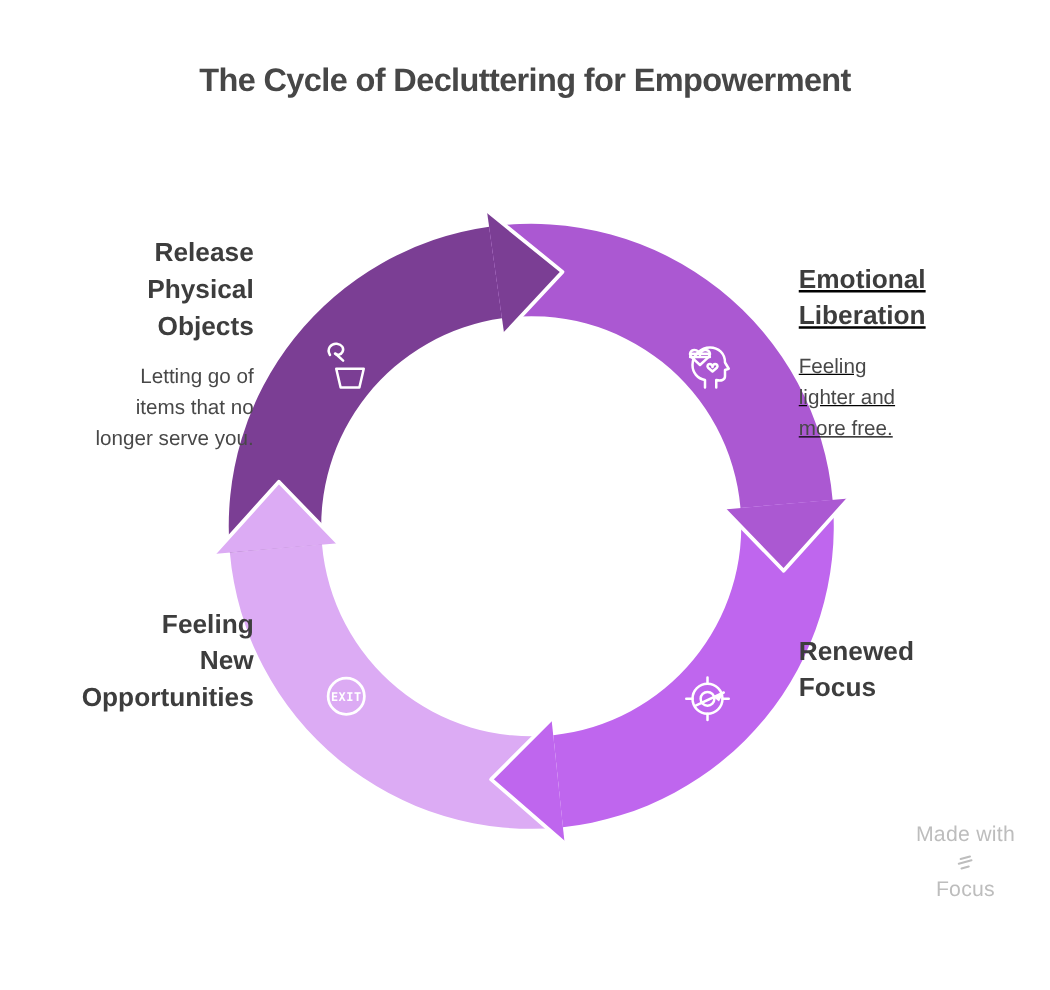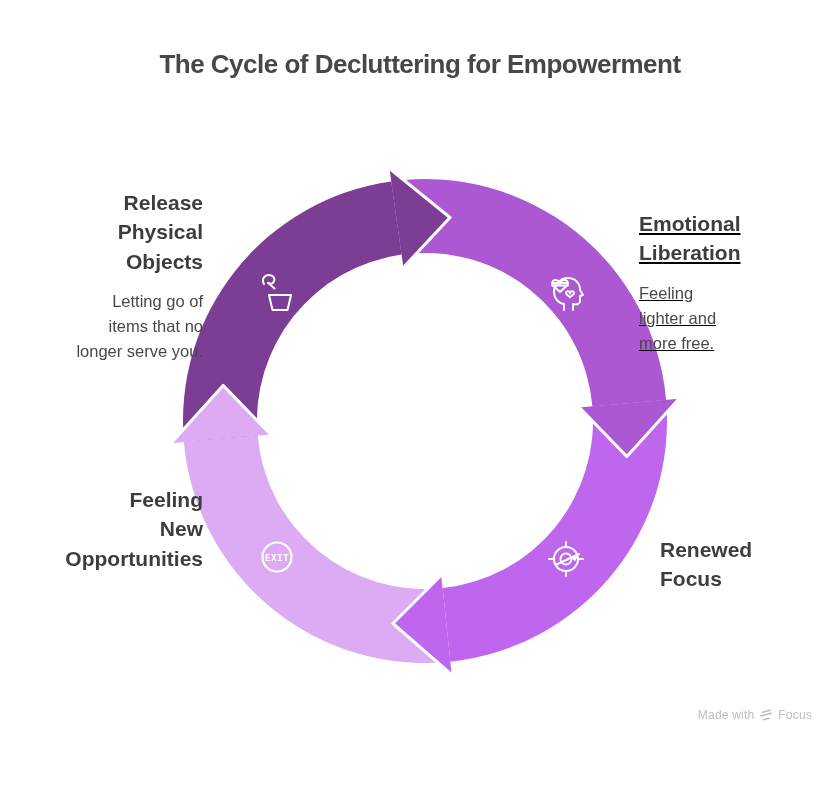--- a/index.html
+++ b/index.html
@@ -15,26 +15,26 @@
   .step-text { position:absolute; }
   .step-heading {
     font-size:21px; font-weight:700; color:#3d3d3d; line-height:1.4;
     margin:0 0 13px 0; white-space:pre-line;
   }
   .step-desc {
     font-size:16.5px; color:#484848; line-height:1.52; white-space:pre-line;
   }
   .block-tl { top:188px; right:637px; text-align:right; }
   .block-tr { top:209px; left:639px; text-align:left;text-decoration:underline; }
-  .block-br { top:507px; left:660px; text-align:left;margin-top:28px; }
+  .block-br { top:507px; left:639px; text-align:left; }
   .block-bl { top:485px; right:637px; text-align:right; }
   .watermark {
     position:absolute; right:28px; bottom:22px;
     display:flex; align-items:center; gap:5px;
-    color:#bdbdbd; font-size:12px; letter-spacing:0.2px;
+    color:#bdbdbd; font-size:17px; letter-spacing:0.2px;flex-direction:column;
   }
 </style>
 </head>
 <body>
 
 <div class="canvas">
 
   <div class="title">The Cycle of Decluttering for Empowerment</div>
 
   <svg id="ring" class="ring" width="840" height="792" viewBox="0 0 840 792">

